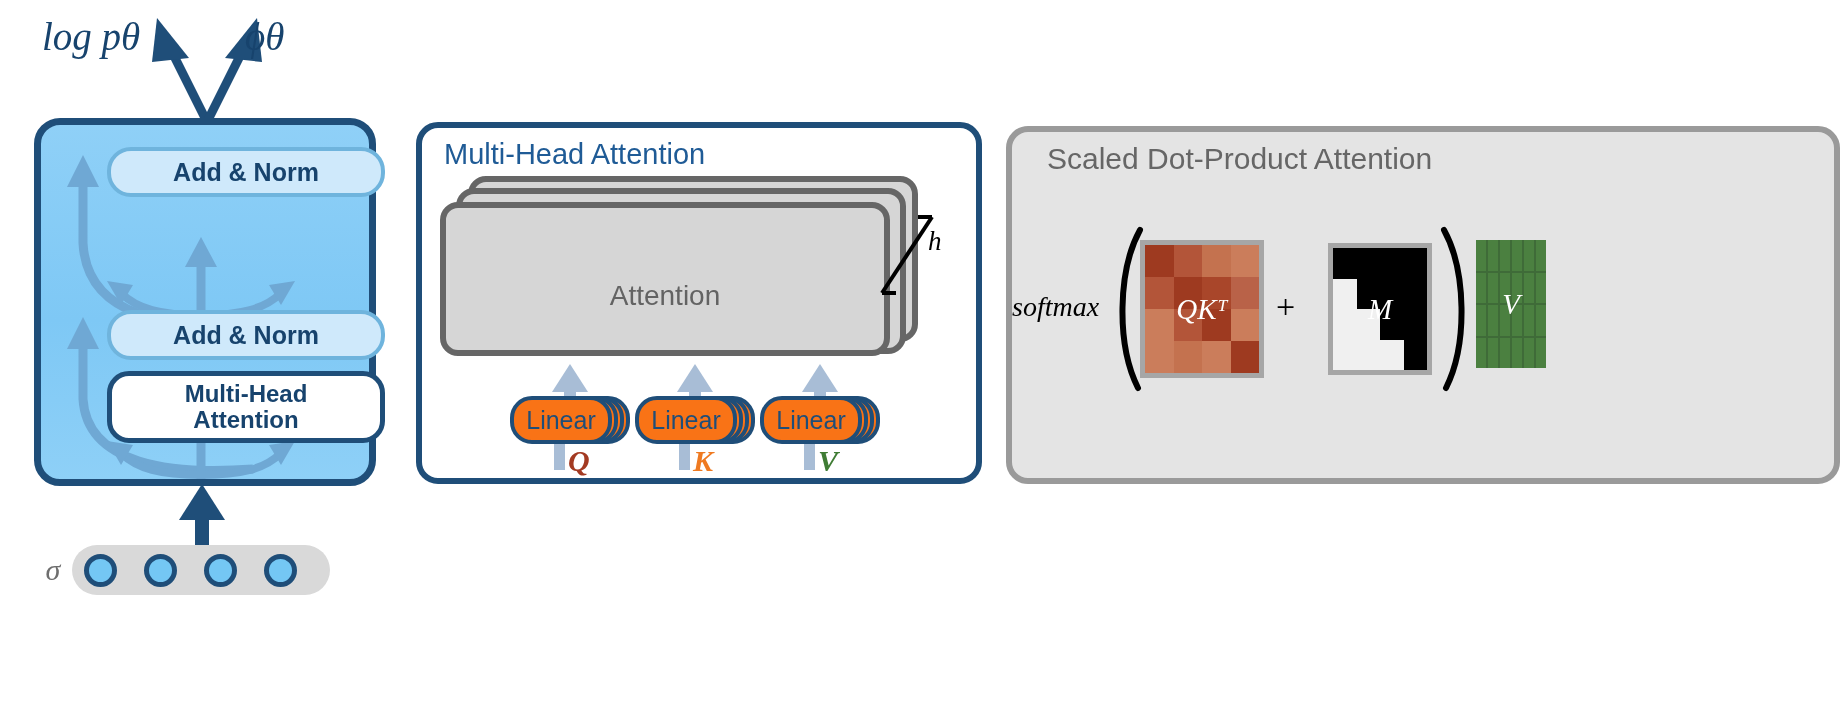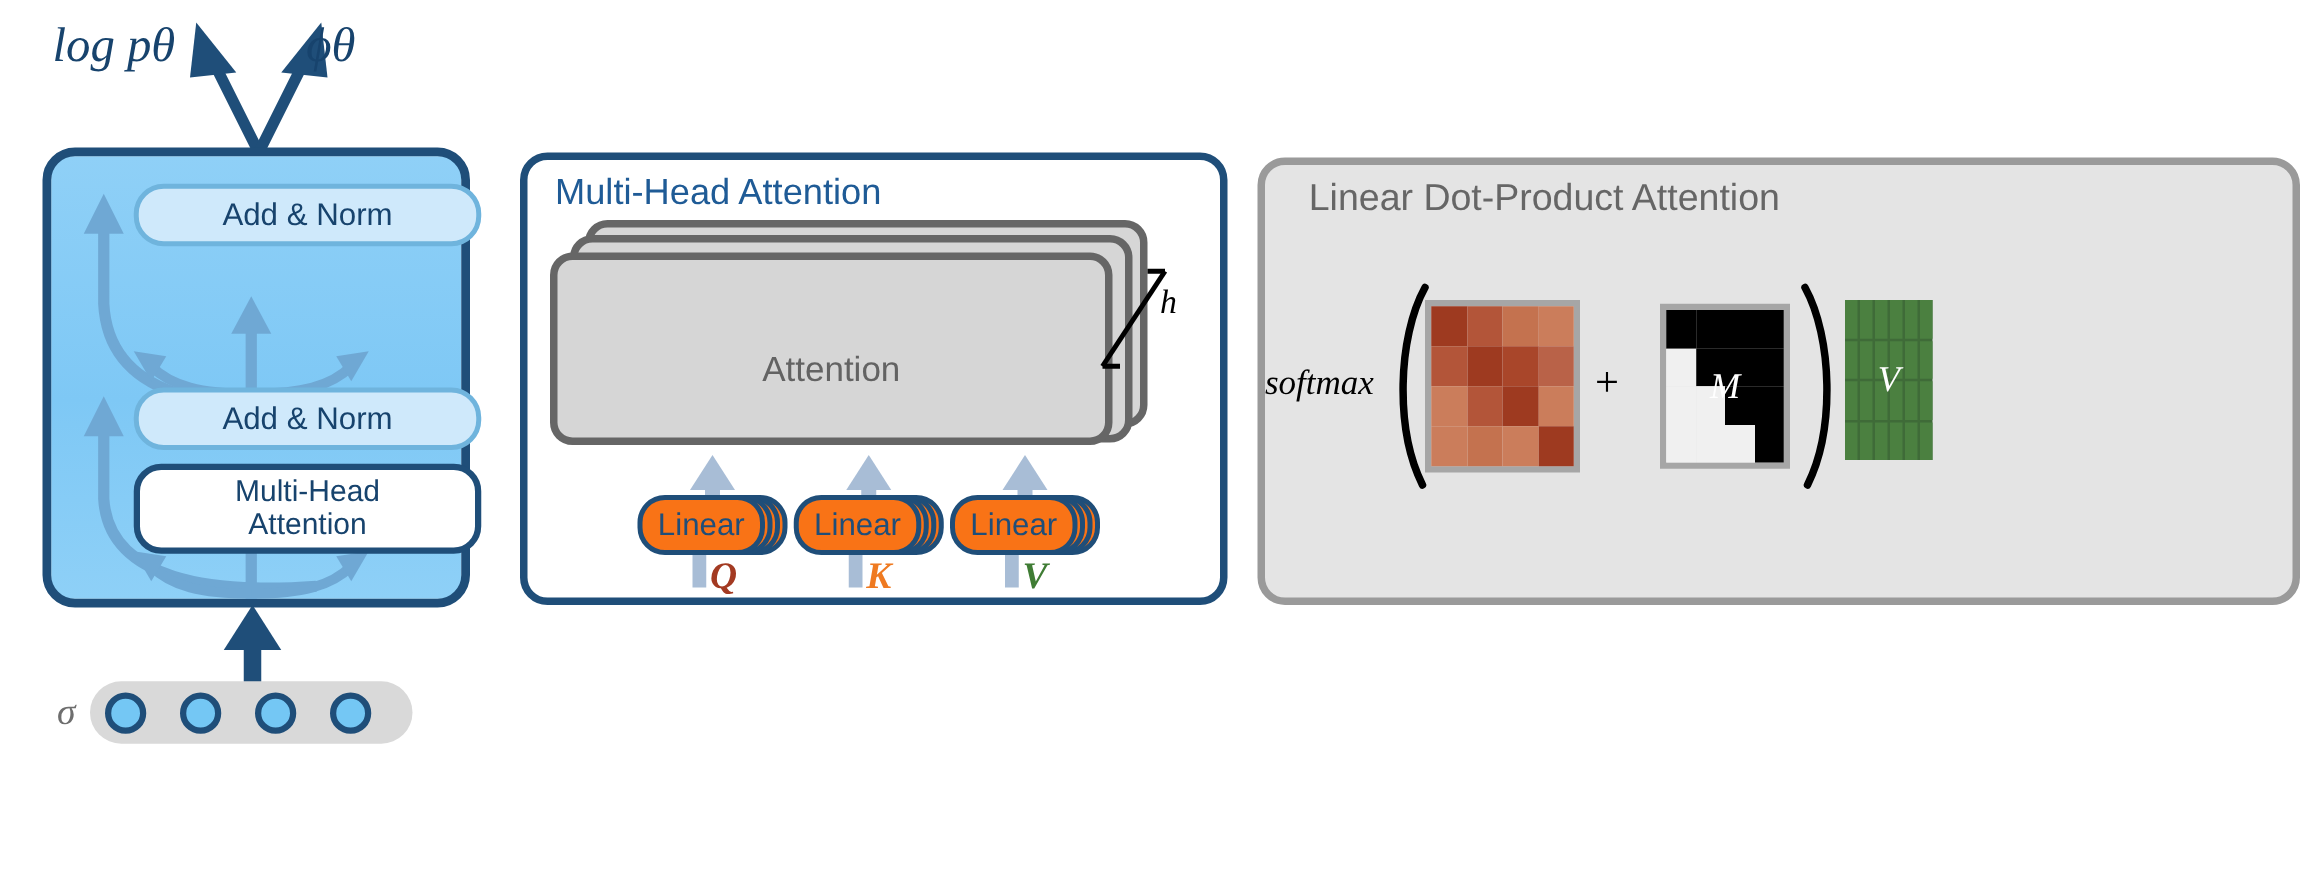--- a/index.html
+++ b/index.html
@@ -12,20 +12,21 @@
   
   .abs{position:absolute;}
   .ctr{display:flex;align-items:center;justify-content:center;text-align:center;}
 
   
   #encoder-panel{
     left:22px;top:118px;width:342px;height:368px;
     border:7px solid #1f4e79;border-radius:26px;
     background:linear-gradient(180deg,#8fd0f7 0%,#7ec8f5 55%,#8ed0f7 100%);
     box-sizing:border-box;
+    font-weight:bold;
   }
   .inner-box{
     position:absolute;border-radius:24px;box-sizing:border-box;
     display:flex;align-items:center;justify-content:center;text-align:center;
     color:#17436d;font-size:25px;line-height:1.08;
   }
   .addnorm{
     background:#cfe9fb;border:4px solid #6fb4dd;
     left:66px;width:278px;height:50px;
   }
@@ -255,21 +256,21 @@
   <div class="linear-stack" style="left:748px;top:396px;">
     <div class="linear-card" style="left:18px;"></div>
     <div class="linear-card" style="left:12px;"></div>
     <div class="linear-card" style="left:6px;"></div>
     <div class="linear-card front" style="left:0px;">Linear</div>
   </div>
   <div class="qkv-tick" style="left:792px;top:444px;"></div>
   <span class="qkv-letter" style="left:806px;top:444px;color:#3f7c34;">V</span>
 
   <div class="abs" id="sdpa-panel"></div>
-  <span class="abs" id="sdpa-title">Linear Dot-Product Attention</span>
+  <span class="abs" id="sdpa-title">Scaled Dot-Product Attention</span>
 
   <span class="abs" id="softmax-label">softmax</span>
 
   <svg class="abs" style="left:1098px;top:226px;width:40px;height:166px;" viewBox="0 0 40 166">
     <path d="M 30 4 C 8 44 6 118 28 162" stroke="#000" stroke-width="6" fill="none" stroke-linecap="round"></path>
   </svg>
 
   <svg class="abs" style="left:1422px;top:226px;width:40px;height:166px;" viewBox="0 0 40 166">
     <path d="M 10 4 C 32 44 34 118 12 162" stroke="#000" stroke-width="6" fill="none" stroke-linecap="round"></path>
   </svg>
@@ -286,20 +287,21 @@
         <div style="background: rgb(185, 98, 72);"></div>
         <div style="background: rgb(203, 125, 91);"></div>
         <div style="background: rgb(179, 85, 57);"></div>
         <div style="background: rgb(158, 58, 32);"></div>
         <div style="background: rgb(203, 125, 91);"></div>
         <div style="background: rgb(203, 125, 91);"></div>
         <div style="background: rgb(196, 114, 79);"></div>
         <div style="background: rgb(203, 125, 91);"></div>
         <div style="background: rgb(158, 58, 32);"></div>
       </div>
+    <span class="matrix-letter">QKᵀ</span>
   </div>
 
   <span class="abs" id="plus-sign">+</span>
 
   <div class="matrix-frame" id="m-matrix">
     <div class="cellgrid" id="m-grid" style="grid-template-columns: repeat(4, 1fr); grid-template-rows: repeat(4, 1fr);">
         <div style="background: rgb(0, 0, 0);"></div>
         <div style="background: rgb(0, 0, 0);"></div>
         <div style="background: rgb(0, 0, 0);"></div>
         <div style="background: rgb(0, 0, 0);"></div>

